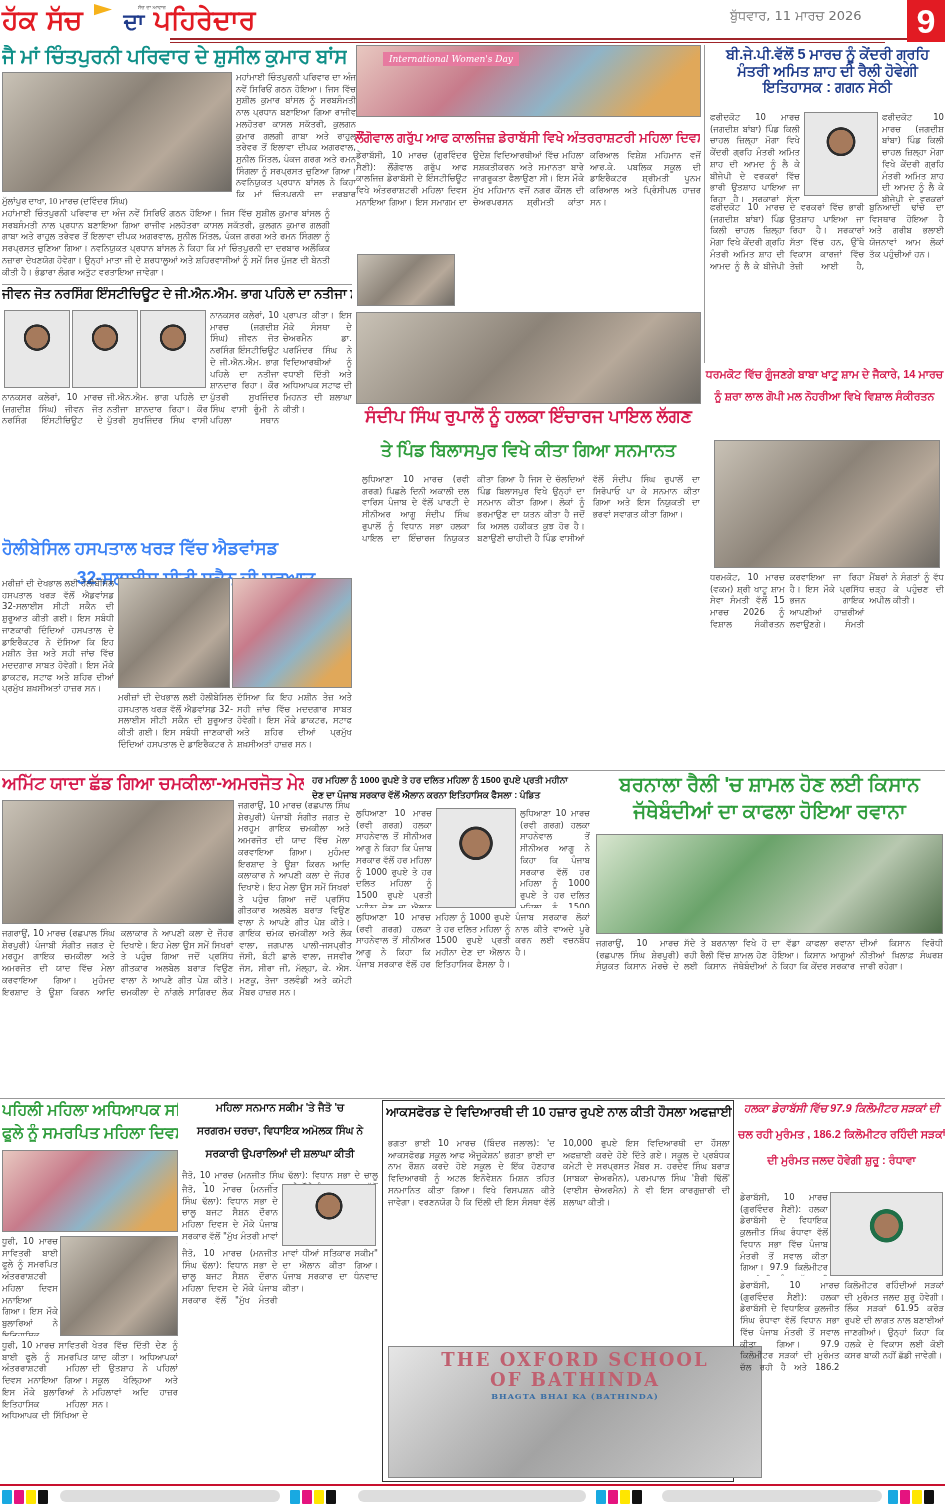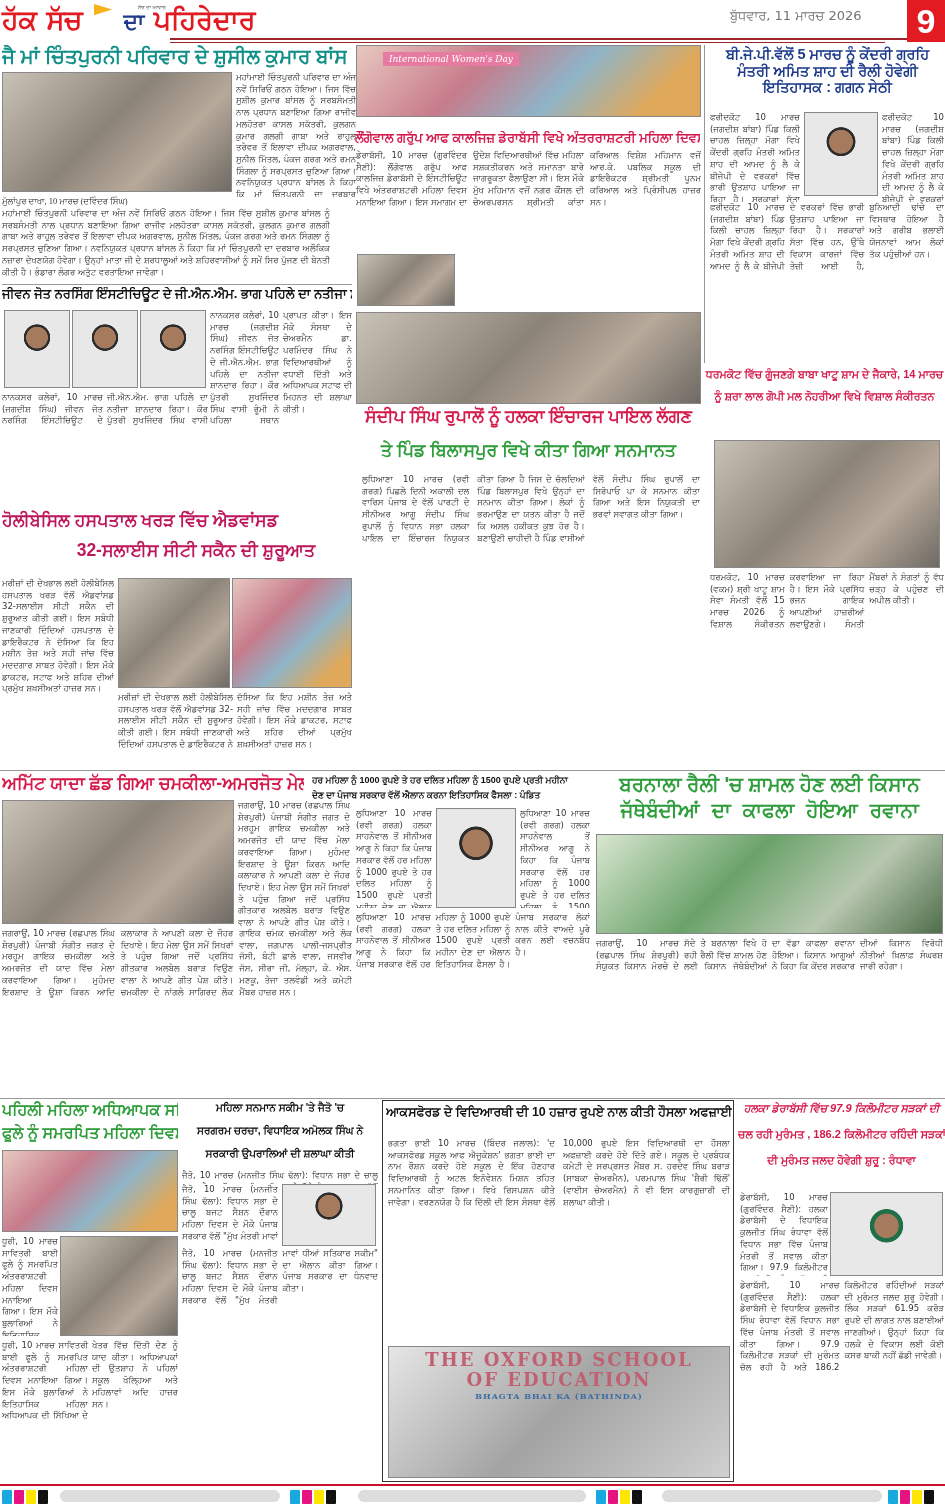--- a/index.html
+++ b/index.html
@@ -10,21 +10,21 @@
   .flag { display:inline-block; width: 18px; height: 14px; background: #f6b21b; clip-path: polygon(0 0,100% 40%,0 80%); margin: 0 2px; vertical-align: top; }
   .tagline { left: 138px; top: 4px; font-size: 5px; color: #555; }
   .rule-top { left: 170px; right: 0; top: 38px; height: 2px; background: #a0252a; }
   .rule-top2 { left: 170px; right: 60px; top: 42px; height: 1px; background: #a0252a; }
   .dateline { left: 730px; top: 8px; font-size: 13px; color: #737373; }
   .pagenum { left: 907px; top: 0; width: 38px; height: 42px; background: #e21b23; color: #fff; font-size: 34px; font-weight: bold; text-align: center; line-height: 42px; font-family: "Liberation Sans", sans-serif; }
   .hl { font-weight: bold; line-height: 1.15; font-family: "Liberation Sans", sans-serif; }
   .teal { color: #0f8f88; }
   .crimson { color: #d51a4c; }
   .blue { color: #1d3b8b; }
-  .cyan { color: #be185d; }
+  .cyan { color: #3b82f6; margin-top: 28px; }
   .green { color: #2f9d3c; }
   .black { color: #111; }
   .photo { background: linear-gradient(135deg,#c9c2b6,#8c8378 45%,#b7a99a 70%,#6e6a64); border: 1px solid #888; }
   .photo.warm { background: linear-gradient(135deg,#e8c8c0,#c77b8b 35%,#8fb4c7 60%,#e0a85a 85%); }
   .photo.green { background: linear-gradient(135deg,#d9e6d0,#6aa36a 40%,#b8c8b0 70%,#4f6e4a); }
   .photo.grey { background: linear-gradient(135deg,#e6e6e6,#a3a3a3 50%,#d0d0d0); }
   .photo.portrait { background: radial-gradient(circle at 50% 35%,#a67a5c 18%,#2c2c2c 19%,#2c2c2c 22%,#e8e8e8 23%); }
   .body-text { font-size: 8.5px; line-height: 1.38; color: #333; text-align: justify; overflow: hidden; }
   .vrule { width: 1px; background: #999; }
   .hrule { height: 1px; background: #999; }
@@ -103,21 +103,21 @@
 <div class="abs body-text" style="left:2px;top:928px;width:350px;height:150px;column-count:3;column-gap:6px;">ਜਗਰਾਉਂ, 10 ਮਾਰਚ (ਰਛਪਾਲ ਸਿੰਘ ਸ਼ੇਰਪੁਰੀ) ਪੰਜਾਬੀ ਸੰਗੀਤ ਜਗਤ ਦੇ ਮਰਹੂਮ ਗਾਇਕ ਚਮਕੀਲਾ ਅਤੇ ਅਮਰਜੋਤ ਦੀ ਯਾਦ ਵਿੱਚ ਮੇਲਾ ਕਰਵਾਇਆ ਗਿਆ। ਮੁਹੰਮਦ ਇਰਸ਼ਾਦ ਤੇ ਊਸ਼ਾ ਕਿਰਨ ਆਦਿ ਕਲਾਕਾਰ ਨੇ ਆਪਣੀ ਕਲਾ ਦੇ ਜੌਹਰ ਦਿਖਾਏ। ਇਹ ਮੇਲਾ ਉਸ ਸਮੇਂ ਸਿਖਰਾਂ ਤੇ ਪਹੁੰਚ ਗਿਆ ਜਦੋਂ ਪ੍ਰਸਿੱਧ ਗੀਤਕਾਰ ਅਲਬੇਲ ਬਰਾੜ ਵਿਉਣ ਵਾਲਾ ਨੇ ਆਪਣੇ ਗੀਤ ਪੇਸ਼ ਕੀਤੇ। ਚਮਕੀਲਾ ਦੇ ਨਾਂਗਲੇ ਸਾਗਿਰਦ ਲੋਕ ਗਾਇਕ ਚਮਕ ਚਮਕੀਲਾ ਅਤੇ ਲੋਕ ਵਾਲਾ, ਜਗਪਾਲ ਪਾਲੀ-ਜਸਪ੍ਰੀਤ ਜੱਸੀ, ਬੰਟੀ ਛਾਲੇ ਵਾਲਾ, ਜਸਵੀਰ ਜੱਸ, ਸੀਰਾ ਜੀ, ਮੱਲ੍ਹਾ, ਕੇ. ਐਸ. ਮਣਕੂ, ਤੇਜਾ ਤਲਵੰਡੀ ਅਤੇ ਕਮੇਟੀ ਮੈਂਬਰ ਹਾਜ਼ਰ ਸਨ।</div>
 
 <div class="abs hl black" style="left:312px;top:775px;width:290px;font-size:9px;white-space:nowrap;overflow:hidden;">ਹਰ ਮਹਿਲਾ ਨੂੰ 1000 ਰੁਪਏ ਤੇ ਹਰ ਦਲਿਤ ਮਹਿਲਾ ਨੂੰ 1500 ਰੁਪਏ ਪ੍ਰਤੀ ਮਹੀਨਾ</div>
 <div class="abs hl black" style="left:312px;top:790px;width:290px;font-size:9px;white-space:nowrap;overflow:hidden;">ਦੇਣ ਦਾ ਪੰਜਾਬ ਸਰਕਾਰ ਵੱਲੋਂ ਐਲਾਨ ਕਰਨਾ ਇਤਿਹਾਸਿਕ ਫੈਸਲਾ : ਪੰਡਿਤ</div>
 <div class="abs body-text" style="left:356px;top:808px;width:76px;height:100px;">ਲੁਧਿਆਣਾ 10 ਮਾਰਚ (ਰਵੀ ਗਰਗ) ਹਲਕਾ ਸਾਹਨੇਵਾਲ ਤੋਂ ਸੀਨੀਅਰ ਆਗੂ ਨੇ ਕਿਹਾ ਕਿ ਪੰਜਾਬ ਸਰਕਾਰ ਵੱਲੋਂ ਹਰ ਮਹਿਲਾ ਨੂੰ 1000 ਰੁਪਏ ਤੇ ਹਰ ਦਲਿਤ ਮਹਿਲਾ ਨੂੰ 1500 ਰੁਪਏ ਪ੍ਰਤੀ ਮਹੀਨਾ ਦੇਣ ਦਾ ਐਲਾਨ ਇਤਿਹਾਸਿਕ ਫੈਸਲਾ ਹੈ। ਪੰਜਾਬ ਸਰਕਾਰ ਲੋਕਾਂ ਨਾਲ ਕੀਤੇ ਵਾਅਦੇ ਪੂਰੇ ਕਰਨ ਲਈ ਵਚਨਬੱਧ ਹੈ।</div>
 <div class="abs photo portrait" style="left:436px;top:808px;width:80px;height:100px;"></div>
 <div class="abs body-text" style="left:520px;top:808px;width:70px;height:100px;">ਲੁਧਿਆਣਾ 10 ਮਾਰਚ (ਰਵੀ ਗਰਗ) ਹਲਕਾ ਸਾਹਨੇਵਾਲ ਤੋਂ ਸੀਨੀਅਰ ਆਗੂ ਨੇ ਕਿਹਾ ਕਿ ਪੰਜਾਬ ਸਰਕਾਰ ਵੱਲੋਂ ਹਰ ਮਹਿਲਾ ਨੂੰ 1000 ਰੁਪਏ ਤੇ ਹਰ ਦਲਿਤ ਮਹਿਲਾ ਨੂੰ 1500 ਰੁਪਏ ਪ੍ਰਤੀ ਮਹੀਨਾ ਦੇਣ ਦਾ ਐਲਾਨ ਇਤਿਹਾਸਿਕ ਫੈਸਲਾ ਹੈ। ਪੰਜਾਬ ਸਰਕਾਰ ਲੋਕਾਂ ਨਾਲ ਕੀਤੇ ਵਾਅਦੇ ਪੂਰੇ ਕਰਨ ਲਈ ਵਚਨਬੱਧ ਹੈ।</div>
 <div class="abs body-text" style="left:356px;top:912px;width:234px;height:168px;column-count:3;column-gap:5px;">ਲੁਧਿਆਣਾ 10 ਮਾਰਚ (ਰਵੀ ਗਰਗ) ਹਲਕਾ ਸਾਹਨੇਵਾਲ ਤੋਂ ਸੀਨੀਅਰ ਆਗੂ ਨੇ ਕਿਹਾ ਕਿ ਪੰਜਾਬ ਸਰਕਾਰ ਵੱਲੋਂ ਹਰ ਮਹਿਲਾ ਨੂੰ 1000 ਰੁਪਏ ਤੇ ਹਰ ਦਲਿਤ ਮਹਿਲਾ ਨੂੰ 1500 ਰੁਪਏ ਪ੍ਰਤੀ ਮਹੀਨਾ ਦੇਣ ਦਾ ਐਲਾਨ ਇਤਿਹਾਸਿਕ ਫੈਸਲਾ ਹੈ। ਪੰਜਾਬ ਸਰਕਾਰ ਲੋਕਾਂ ਨਾਲ ਕੀਤੇ ਵਾਅਦੇ ਪੂਰੇ ਕਰਨ ਲਈ ਵਚਨਬੱਧ ਹੈ।</div>
 
 <div class="abs hl green" style="left:594px;top:773px;width:351px;font-size:20px;text-align:center;white-space:nowrap;">ਬਰਨਾਲਾ ਰੈਲੀ 'ਚ ਸ਼ਾਮਲ ਹੋਣ ਲਈ ਕਿਸਾਨ</div>
-<div class="abs hl green" style="left:594px;top:800px;width:351px;font-size:20px;text-align:center;white-space:nowrap;font-family:Liberation Mono, monospace;">ਜੱਥੇਬੰਦੀਆਂ ਦਾ ਕਾਫਲਾ ਹੋਇਆ ਰਵਾਨਾ</div>
+<div class="abs hl green" style="left:594px;top:800px;width:351px;font-size:20px;text-align:center;white-space:nowrap;">ਜੱਥੇਬੰਦੀਆਂ ਦਾ ਕਾਫਲਾ ਹੋਇਆ ਰਵਾਨਾ</div>
 <div class="abs photo green" style="left:596px;top:834px;width:347px;height:100px;"></div>
 <div class="abs body-text" style="left:596px;top:938px;width:347px;height:140px;column-count:4;column-gap:5px;">ਜਗਰਾਉਂ, 10 ਮਾਰਚ (ਰਛਪਾਲ ਸਿੰਘ ਸ਼ੇਰਪੁਰੀ) ਸੰਯੁਕਤ ਕਿਸਾਨ ਮੋਰਚੇ ਦੇ ਸੱਦੇ ਤੇ ਬਰਨਾਲਾ ਵਿਖੇ ਹੋ ਰਹੀ ਰੈਲੀ ਵਿੱਚ ਸ਼ਾਮਲ ਹੋਣ ਲਈ ਕਿਸਾਨ ਜੱਥੇਬੰਦੀਆਂ ਦਾ ਵੱਡਾ ਕਾਫਲਾ ਰਵਾਨਾ ਹੋਇਆ। ਕਿਸਾਨ ਆਗੂਆਂ ਨੇ ਕਿਹਾ ਕਿ ਕੇਂਦਰ ਸਰਕਾਰ ਦੀਆਂ ਕਿਸਾਨ ਵਿਰੋਧੀ ਨੀਤੀਆਂ ਖ਼ਿਲਾਫ਼ ਸੰਘਰਸ਼ ਜਾਰੀ ਰਹੇਗਾ।</div>
 
 <div class="abs hrule" style="left:0;top:1098px;width:945px;"></div>
 <div class="abs hl green" style="left:2px;top:1101px;width:176px;font-size:16px;white-space:nowrap;overflow:hidden;">ਪਹਿਲੀ ਮਹਿਲਾ ਅਧਿਆਪਕ ਸਵਿਤਰੀ ਬਾਈ</div>
 <div class="abs hl green" style="left:2px;top:1124px;width:176px;font-size:16px;white-space:nowrap;overflow:hidden;">ਫੂਲੇ ਨੂੰ ਸਮਰਪਿਤ ਮਹਿਲਾ ਦਿਵਸ ਮਨਾਇਆ</div>
 <div class="abs photo warm" style="left:2px;top:1150px;width:176px;height:82px;"></div>
 <div class="abs photo" style="left:60px;top:1236px;width:118px;height:100px;"></div>
 <div class="abs body-text" style="left:2px;top:1236px;width:56px;height:100px;">ਧੂਰੀ, 10 ਮਾਰਚ ਸਾਵਿਤਰੀ ਬਾਈ ਫੂਲੇ ਨੂੰ ਸਮਰਪਿਤ ਅੰਤਰਰਾਸ਼ਟਰੀ ਮਹਿਲਾ ਦਿਵਸ ਮਨਾਇਆ ਗਿਆ। ਇਸ ਮੌਕੇ ਬੁਲਾਰਿਆਂ ਨੇ ਇਤਿਹਾਸਿਕ ਮਹਿਲਾ ਅਧਿਆਪਕ ਦੀ ਸਿੱਖਿਆ ਦੇ ਖੇਤਰ ਵਿੱਚ ਦਿੱਤੀ ਦੇਣ ਨੂੰ ਯਾਦ ਕੀਤਾ। ਅਧਿਆਪਕਾਂ ਦੀ ਉਤਸ਼ਾਹ ਨੇ ਪਹਿਲਾਂ ਸਕੂਲ ਖੋਲ੍ਹਿਆ ਅਤੇ ਮਹਿਲਾਵਾਂ ਅਦਿ ਹਾਜ਼ਰ ਸਨ।</div>
 <div class="abs body-text" style="left:2px;top:1340px;width:176px;height:142px;column-count:2;column-gap:4px;">ਧੂਰੀ, 10 ਮਾਰਚ ਸਾਵਿਤਰੀ ਬਾਈ ਫੂਲੇ ਨੂੰ ਸਮਰਪਿਤ ਅੰਤਰਰਾਸ਼ਟਰੀ ਮਹਿਲਾ ਦਿਵਸ ਮਨਾਇਆ ਗਿਆ। ਇਸ ਮੌਕੇ ਬੁਲਾਰਿਆਂ ਨੇ ਇਤਿਹਾਸਿਕ ਮਹਿਲਾ ਅਧਿਆਪਕ ਦੀ ਸਿੱਖਿਆ ਦੇ ਖੇਤਰ ਵਿੱਚ ਦਿੱਤੀ ਦੇਣ ਨੂੰ ਯਾਦ ਕੀਤਾ। ਅਧਿਆਪਕਾਂ ਦੀ ਉਤਸ਼ਾਹ ਨੇ ਪਹਿਲਾਂ ਸਕੂਲ ਖੋਲ੍ਹਿਆ ਅਤੇ ਮਹਿਲਾਵਾਂ ਅਦਿ ਹਾਜ਼ਰ ਸਨ।</div>
@@ -127,23 +127,23 @@
 <div class="abs hl black" style="left:182px;top:1147px;width:196px;font-size:10.5px;text-align:center;white-space:nowrap;overflow:hidden;">ਸਰਕਾਰੀ ਉਪਰਾਲਿਆਂ ਦੀ ਸ਼ਲਾਘਾ ਕੀਤੀ</div>
 <div class="abs body-text" style="left:182px;top:1170px;width:196px;height:14px;">ਜੈਤੋ, 10 ਮਾਰਚ (ਮਨਜੀਤ ਸਿੰਘ ਢੱਲਾ): ਵਿਧਾਨ ਸਭਾ ਦੇ ਚਾਲੂ ਬਜਟ ਸੈਸ਼ਨ ਦੌਰਾਨ ਮਹਿਲਾ ਦਿਵਸ ਦੇ ਮੌਕੇ ਪੰਜਾਬ ਸਰਕਾਰ ਵੱਲੋਂ "ਮੁੱਖ ਮੰਤਰੀ ਮਾਵਾਂ ਧੀਆਂ ਸਤਿਕਾਰ ਸਕੀਮ" ਦਾ ਐਲਾਨ ਕੀਤਾ ਗਿਆ। ਪੰਜਾਬ ਸਰਕਾਰ ਦਾ ਧੰਨਵਾਦ ਕੀਤਾ।</div>
 <div class="abs body-text" style="left:182px;top:1184px;width:96px;height:60px;">ਜੈਤੋ, 10 ਮਾਰਚ (ਮਨਜੀਤ ਸਿੰਘ ਢੱਲਾ): ਵਿਧਾਨ ਸਭਾ ਦੇ ਚਾਲੂ ਬਜਟ ਸੈਸ਼ਨ ਦੌਰਾਨ ਮਹਿਲਾ ਦਿਵਸ ਦੇ ਮੌਕੇ ਪੰਜਾਬ ਸਰਕਾਰ ਵੱਲੋਂ "ਮੁੱਖ ਮੰਤਰੀ ਮਾਵਾਂ ਧੀਆਂ ਸਤਿਕਾਰ ਸਕੀਮ" ਦਾ ਐਲਾਨ ਕੀਤਾ ਗਿਆ। ਪੰਜਾਬ ਸਰਕਾਰ ਦਾ ਧੰਨਵਾਦ ਕੀਤਾ।</div>
 <div class="abs photo portrait" style="left:282px;top:1184px;width:94px;height:62px;"></div>
 <div class="abs body-text" style="left:182px;top:1248px;width:196px;height:234px;column-count:2;column-gap:5px;">ਜੈਤੋ, 10 ਮਾਰਚ (ਮਨਜੀਤ ਸਿੰਘ ਢੱਲਾ): ਵਿਧਾਨ ਸਭਾ ਦੇ ਚਾਲੂ ਬਜਟ ਸੈਸ਼ਨ ਦੌਰਾਨ ਮਹਿਲਾ ਦਿਵਸ ਦੇ ਮੌਕੇ ਪੰਜਾਬ ਸਰਕਾਰ ਵੱਲੋਂ "ਮੁੱਖ ਮੰਤਰੀ ਮਾਵਾਂ ਧੀਆਂ ਸਤਿਕਾਰ ਸਕੀਮ" ਦਾ ਐਲਾਨ ਕੀਤਾ ਗਿਆ। ਪੰਜਾਬ ਸਰਕਾਰ ਦਾ ਧੰਨਵਾਦ ਕੀਤਾ।</div>
 
 <div class="abs boxed" style="left:382px;top:1100px;width:352px;height:382px;"></div>
 <div class="abs hl black" style="left:386px;top:1105px;width:346px;font-size:12.5px;text-align:center;white-space:nowrap;overflow:hidden;">ਆਕਸਫੋਰਡ ਦੇ ਵਿਦਿਆਰਥੀ ਦੀ 10 ਹਜ਼ਾਰ ਰੁਪਏ ਨਾਲ ਕੀਤੀ ਹੌਸਲਾ ਅਫਜ਼ਾਈ</div>
 <div class="abs body-text" style="left:388px;top:1138px;width:342px;height:206px;column-count:2;column-gap:8px;">ਭਗਤਾ ਭਾਈ 10 ਮਾਰਚ (ਬਿੰਦਰ ਜਲਾਲ): 'ਦ ਆਕਸਫੋਰਡ ਸਕੂਲ ਆਫ ਐਜੂਕੇਸ਼ਨ' ਭਗਤਾ ਭਾਈ ਦਾ ਨਾਮ ਰੌਸ਼ਨ ਕਰਦੇ ਹੋਏ ਸਕੂਲ ਦੇ ਇੱਕ ਹੋਣਹਾਰ ਵਿਦਿਆਰਥੀ ਨੂੰ ਅਟਲ ਇਨੋਵੇਸ਼ਨ ਮਿਸ਼ਨ ਤਹਿਤ ਸਨਮਾਨਿਤ ਕੀਤਾ ਗਿਆ। ਵਿਖੇ ਰਿਸਪਸ਼ਨ ਕੀਤੇ ਜਾਵੇਗਾ। ਵਰਣਨਯੋਗ ਹੈ ਕਿ ਦਿੱਲੀ ਦੀ ਇਸ ਸੰਸਥਾ ਵੱਲੋਂ 10,000 ਰੁਪਏ ਇਸ ਵਿਦਿਆਰਥੀ ਦਾ ਹੌਸਲਾ ਅਫਜ਼ਾਈ ਕਰਦੇ ਹੋਏ ਦਿੱਤੇ ਗਏ। ਸਕੂਲ ਦੇ ਪ੍ਰਬੰਧਕ ਕਮੇਟੀ ਦੇ ਸਰਪ੍ਰਸਤ ਮੈਂਬਰ ਸ. ਹਰਦੇਵ ਸਿੰਘ ਬਰਾੜ (ਸਾਬਕਾ ਚੇਅਰਮੈਨ), ਪਰਮਪਾਲ ਸਿੰਘ 'ਸ਼ੈਰੀ ਢਿੱਲੋਂ' (ਵਾਈਸ ਚੇਅਰਮੈਨ) ਨੇ ਵੀ ਇਸ ਕਾਰਗੁਜ਼ਾਰੀ ਦੀ ਸ਼ਲਾਘਾ ਕੀਤੀ।</div>
 <div class="abs photo grey" style="left:640px;top:1347px;width:90px;height:1px;"></div>
-<div class="abs photo grey" style="left:388px;top:1346px;width:342px;height:132px;">
+<div class="abs photo grey" style="left:388px;top:1346px;width:374px;height:132px;">
   <div class="school-banner" style="position:absolute;left:0;right:0;top:2px;font-size:18px;">THE OXFORD SCHOOL</div>
-  <div class="school-banner" style="position:absolute;left:0;right:0;top:22px;font-size:18px;">OF EDUCATION</div>
+  <div class="school-banner" style="position:absolute;left:0;right:0;top:22px;font-size:18px;">OF BATHINDA</div>
   <div class="school-banner" style="position:absolute;left:0;right:0;top:44px;font-size:8px;color:#3a6ea5;letter-spacing:1px;">BHAGTA BHAI KA (BATHINDA)</div>
 </div>
 
 <div class="abs hl crimson" style="left:738px;top:1102px;width:207px;font-size:11px;text-align:center;white-space:nowrap;overflow:hidden;font-style:italic;">ਹਲਕਾ ਡੇਰਾਬੱਸੀ ਵਿੱਚ 97.9 ਕਿਲੋਮੀਟਰ ਸੜਕਾਂ ਦੀ</div>
 <div class="abs hl crimson" style="left:738px;top:1128px;width:207px;font-size:11px;text-align:center;white-space:nowrap;overflow:hidden;">ਚਲ ਰਹੀ ਮੁਰੰਮਤ , 186.2 ਕਿਲੋਮੀਟਰ ਰਹਿੰਦੀ ਸੜਕਾਂ</div>
 <div class="abs hl crimson" style="left:738px;top:1154px;width:207px;font-size:11px;text-align:center;white-space:nowrap;overflow:hidden;">ਦੀ ਮੁਰੰਮਤ ਜਲਦ ਹੋਵੇਗੀ ਸ਼ੁਰੂ : ਰੰਧਾਵਾ</div>
 <div class="abs body-text" style="left:740px;top:1192px;width:88px;height:84px;">ਡੇਰਾਬੱਸੀ, 10 ਮਾਰਚ (ਗੁਰਵਿੰਦਰ ਸੈਣੀ): ਹਲਕਾ ਡੇਰਾਬੱਸੀ ਦੇ ਵਿਧਾਇਕ ਕੁਲਜੀਤ ਸਿੰਘ ਰੰਧਾਵਾ ਵੱਲੋਂ ਵਿਧਾਨ ਸਭਾ ਵਿੱਚ ਪੰਜਾਬ ਮੰਤਰੀ ਤੋਂ ਸਵਾਲ ਕੀਤਾ ਗਿਆ। 97.9 ਕਿਲੋਮੀਟਰ ਸੜਕਾਂ ਦੀ ਮੁਰੰਮਤ ਚੱਲ ਰਹੀ ਹੈ ਅਤੇ 186.2 ਕਿਲੋਮੀਟਰ ਰਹਿੰਦੀਆਂ ਸੜਕਾਂ ਦੀ ਮੁਰੰਮਤ ਜਲਦ ਸ਼ੁਰੂ ਹੋਵੇਗੀ। ਲਿੰਕ ਸੜਕਾਂ 61.95 ਕਰੋੜ ਰੁਪਏ ਦੀ ਲਾਗਤ ਨਾਲ ਬਣਾਈਆਂ ਜਾਣਗੀਆਂ। ਉਨ੍ਹਾਂ ਕਿਹਾ ਕਿ ਹਲਕੇ ਦੇ ਵਿਕਾਸ ਲਈ ਕੋਈ ਕਸਰ ਬਾਕੀ ਨਹੀਂ ਛੱਡੀ ਜਾਵੇਗੀ।</div>
 <div class="abs photo portrait" style="left:830px;top:1192px;width:113px;height:84px;background:radial-gradient(circle at 50% 40%,#a67a5c 16%,#1f6f48 17%,#1f6f48 22%,#e8e8e8 23%);"></div>
 <div class="abs body-text" style="left:740px;top:1280px;width:204px;height:202px;column-count:2;column-gap:5px;">ਡੇਰਾਬੱਸੀ, 10 ਮਾਰਚ (ਗੁਰਵਿੰਦਰ ਸੈਣੀ): ਹਲਕਾ ਡੇਰਾਬੱਸੀ ਦੇ ਵਿਧਾਇਕ ਕੁਲਜੀਤ ਸਿੰਘ ਰੰਧਾਵਾ ਵੱਲੋਂ ਵਿਧਾਨ ਸਭਾ ਵਿੱਚ ਪੰਜਾਬ ਮੰਤਰੀ ਤੋਂ ਸਵਾਲ ਕੀਤਾ ਗਿਆ। 97.9 ਕਿਲੋਮੀਟਰ ਸੜਕਾਂ ਦੀ ਮੁਰੰਮਤ ਚੱਲ ਰਹੀ ਹੈ ਅਤੇ 186.2 ਕਿਲੋਮੀਟਰ ਰਹਿੰਦੀਆਂ ਸੜਕਾਂ ਦੀ ਮੁਰੰਮਤ ਜਲਦ ਸ਼ੁਰੂ ਹੋਵੇਗੀ। ਲਿੰਕ ਸੜਕਾਂ 61.95 ਕਰੋੜ ਰੁਪਏ ਦੀ ਲਾਗਤ ਨਾਲ ਬਣਾਈਆਂ ਜਾਣਗੀਆਂ। ਉਨ੍ਹਾਂ ਕਿਹਾ ਕਿ ਹਲਕੇ ਦੇ ਵਿਕਾਸ ਲਈ ਕੋਈ ਕਸਰ ਬਾਕੀ ਨਹੀਂ ਛੱਡੀ ਜਾਵੇਗੀ।</div>
 

